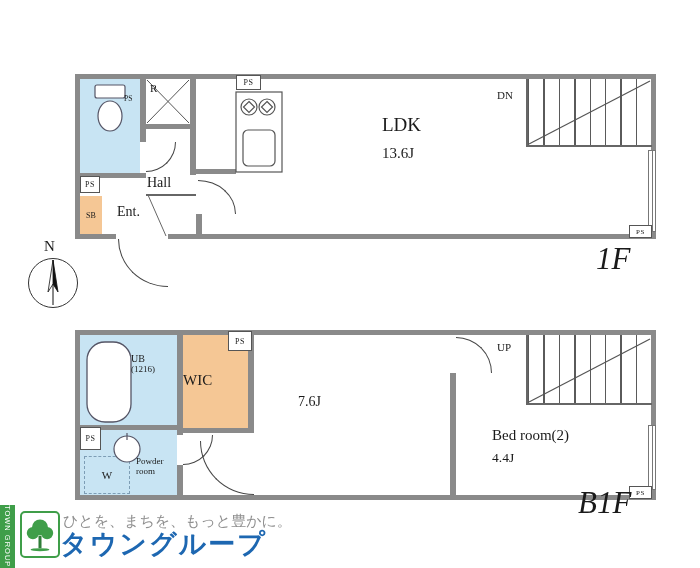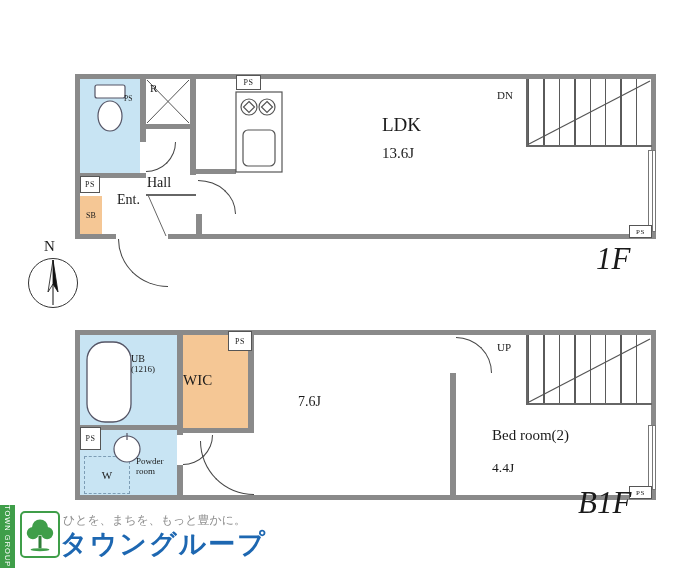--- a/index.html
+++ b/index.html
@@ -28,21 +28,21 @@
   .flexfill{display:flex;align-items:center;justify-content:center}
   .dashedbox{position:absolute;border:1.5px dashed #7d9db5;background:#c8e4f3;z-index:2;
              display:flex;align-items:center;justify-content:center;font-size:11px}
   svg.overlay{position:absolute;left:0;top:0;z-index:4;pointer-events:none}
   .compass-circle{position:absolute;border:1.2px solid #333;border-radius:50%;background:#fff;z-index:1}
   .greenbar{position:absolute;background:#3f9e49;z-index:5;display:flex;align-items:center;justify-content:center}
   .greenbar span{writing-mode:vertical-rl;color:#fff;font-size:7.5px;letter-spacing:1px;
                  font-family:"Liberation Sans",sans-serif}
   .treebox{position:absolute;border:2px solid #3f9e49;border-radius:5px;background:#fff;z-index:5;
            display:flex;align-items:center;justify-content:center}
-  .tagline{position:absolute;color:#8f8f8f;font-size:12px;z-index:5;font-family:Liberation Mono, monospace}
+  .tagline{position:absolute;color:#8f8f8f;font-size:15px;z-index:5;font-family:Liberation Mono, monospace}
   .brand{position:absolute;color:#1d67b1;font-size:27px;font-weight:bold;letter-spacing:2px;z-index:5;
          font-family:"DejaVu Sans",sans-serif}
 </style>
 </head>
 <body>
 
 <div class="page">
 
   <div>
 
@@ -72,21 +72,21 @@
     <div class="arc tr" style="left:198px;top:180px;width:38px;height:34px"></div>
     <div class="arc bl" style="left:118px;top:239px;width:50px;height:48px"></div>
 
     <div class="psbox" style="left:80px;top:176px;width:20px;height:17px">PS</div>
     <div class="psbox" style="left:236px;top:75px;width:25px;height:15px">PS</div>
     <div class="psbox" style="left:629px;top:225px;width:23px;height:13px;font-size:7px">PS</div>
     <div class="lbl" style="left:124px;top:94px;font-size:7.5px">PS</div>
 
     <div class="lbl" style="left:150px;top:82px;font-size:11px">R</div>
     <div class="lbl" style="left:147px;top:175px;font-size:14px">Hall</div>
-    <div class="lbl" style="left:117px;top:192px;font-size:14px">Ent.</div>
+    <div class="lbl" style="left:117px;top:204px;font-size:14px">Ent.</div>
     <div class="lbl" style="left:497px;top:89px;font-size:11px">DN</div>
     <div class="cblock" style="left:382px;top:114px;width:90px">
       <div style="font-size:19px">LDK</div>
       <div style="font-size:15px;margin-top:9px">13.6J</div>
     </div>
     <div class="floor-big" style="left:596px;top:241px">1F</div>
 
     <div class="lbl" style="left:44px;top:238px;font-size:15px">N</div>
     <div class="compass-circle" style="left:28px;top:258px;width:50px;height:50px"></div>
   </div>
@@ -126,21 +126,21 @@
     <div class="cblock" style="left:131px;top:353px;width:44px">
       <div style="font-size:10px">UB</div>
       <div style="font-size:9px">(1216)</div>
     </div>
     <div class="cblock" style="left:183px;top:372px;width:78px;font-size:15px">WIC</div>
     <div class="cblock" style="left:298px;top:384px;width:130px">
       <div style="font-size:14px;margin-top:10px">7.6J</div>
     </div>
     <div class="cblock" style="left:492px;top:427px;width:140px">
       <div style="font-size:15px">Bed room(2)</div>
-      <div style="font-size:13.5px;margin-top:16px">4.4J</div>
+      <div style="font-size:13.5px;margin-top:6px">4.4J</div>
     </div>
     <div class="lbl" style="left:497px;top:341px;font-size:11px">UP</div>
     <div class="cblock" style="left:136px;top:456px;width:42px">
       <div style="font-size:9px">Powder</div>
       <div style="font-size:9px">room</div>
     </div>
     <div class="floor-big" style="left:578px;top:485px">B1F</div>
   </div>
 
   <svg class="overlay" width="700" height="568" viewBox="0 0 700 568">

